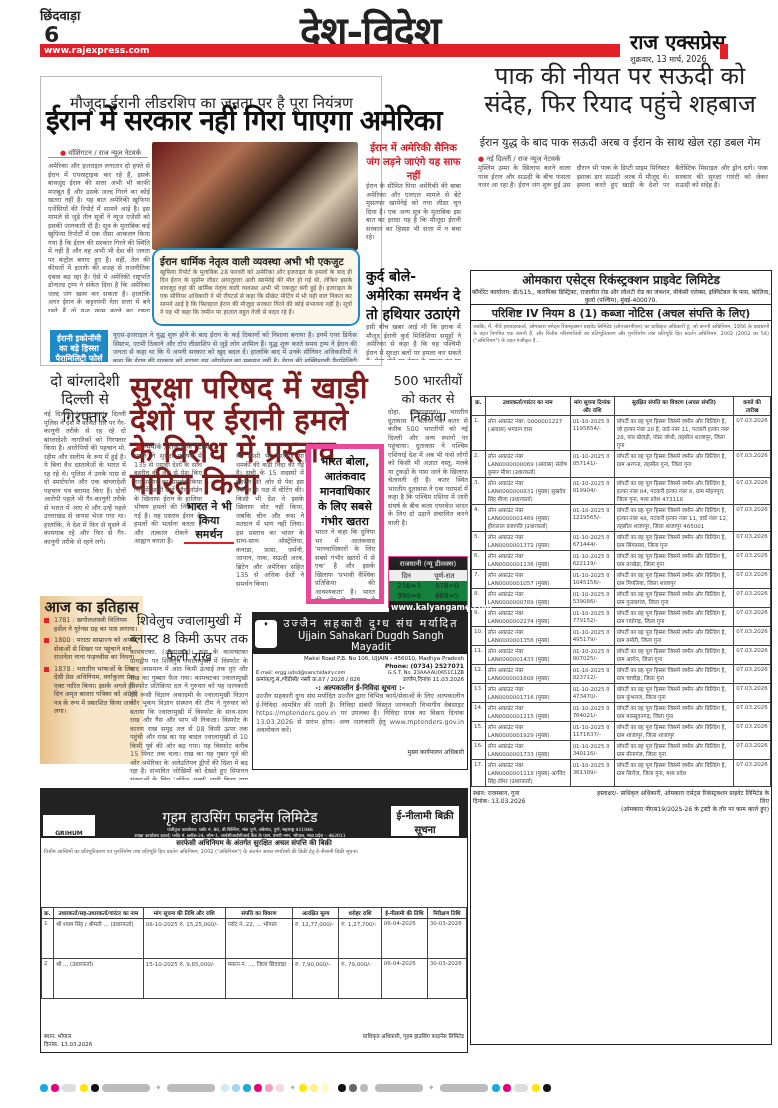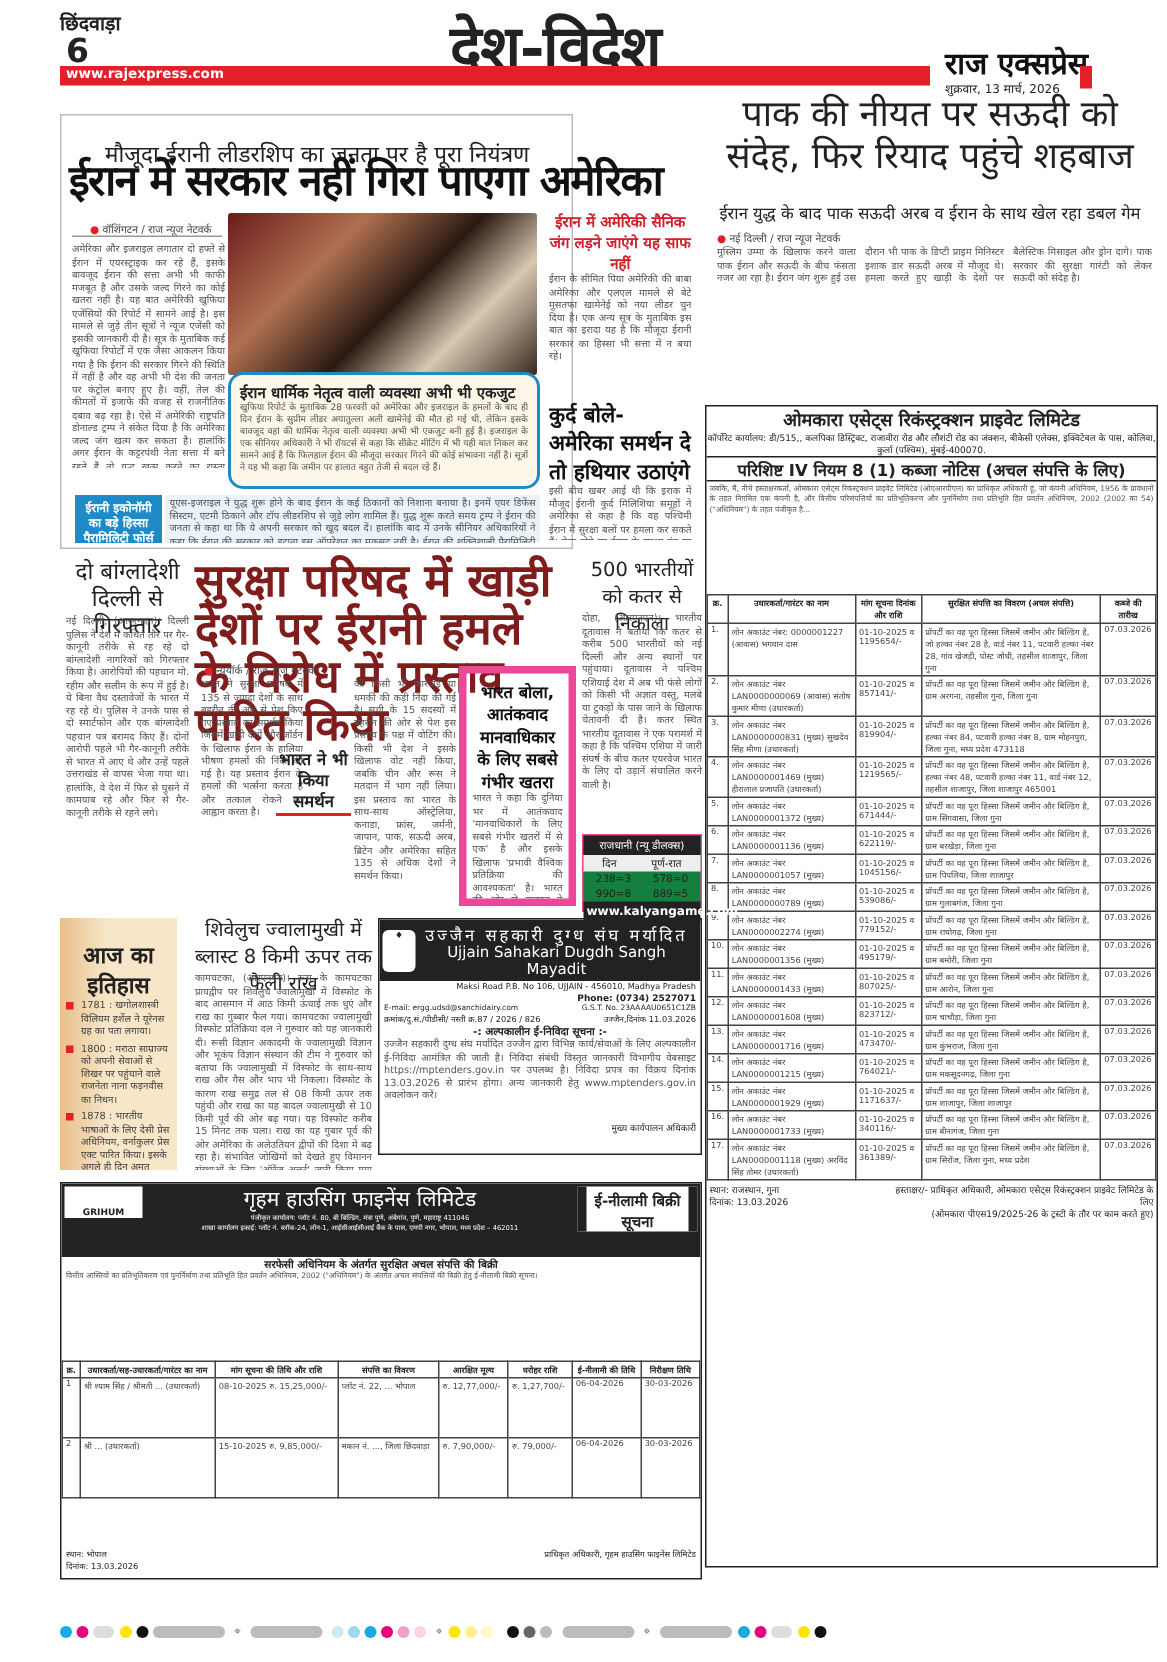--- a/index.html
+++ b/index.html
@@ -266,21 +266,21 @@
       <span>238=3</span>
       <span>578=0</span>
     </div>
   <div class="kal-row">
       <span>990=8</span>
       <span>889=5</span>
     </div>
   <div class="kal-url">www.kalyangame.com</div>
 </div>
 
-<div class="abs aaj" style="left:40px;top:612px;width:78px;height:168px;padding:14px 4px;overflow:hidden">
+<div class="abs aaj" style="left:40px;top:596px;width:103px;height:168px;padding:0 4px;overflow:hidden">
   <div class="aaj-h">आज का इतिहास</div>
   <div id="itihas-list">
       <div class="aaj-item">1781 : खगोलशास्त्री विलियम हर्शेल ने यूरेनस ग्रह का पता लगाया।</div>
       <div class="aaj-item">1800 : मराठा साम्राज्य को अपनी सेवाओं से शिखर पर पहुंचाने वाले राजनेता नाना फड़नवीस का निधन।</div>
       <div class="aaj-item">1878 : भारतीय भाषाओं के लिए देसी प्रेस अधिनियम, वर्नाकुलर प्रेस एक्ट पारित किया। इसके अगले ही दिन अमृत बाजार पत्रिका को अंग्रेजी पत्र के रूप में प्रकाशित किया जाने लगा।</div>
     </div>
 </div>
 
 <div class="abs side-h" style="left:130px;top:612px;width:118px;font-size:13px">शिवेलुच ज्वालामुखी में ब्लास्ट 8 किमी ऊपर तक फैली राख</div>
 <div class="abs txt" style="left:130px;top:648px;width:118px;height:132px;overflow:hidden">कामचटका, (आरएनएन)। रूस के कामचटका प्रायद्वीप पर शिवेलुच ज्वालामुखी में विस्फोट के बाद आसमान में आठ किमी ऊंचाई तक धुएं और राख का गुब्बार फैल गया। कामचटका ज्वालामुखी विस्फोट प्रतिक्रिया दल ने गुरुवार को यह जानकारी दी। रूसी विज्ञान अकादमी के ज्वालामुखी विज्ञान और भूकंप विज्ञान संस्थान की टीम ने गुरुवार को बताया कि ज्वालामुखी में विस्फोट के साथ-साथ राख और गैस और भाप भी निकला। विस्फोट के कारण राख समुद्र तल से 08 किमी ऊपर तक पहुंची और राख का यह बादल ज्वालामुखी से 10 किमी पूर्व की ओर बढ़ गया। यह विस्फोट करीब 15 मिनट तक चला। राख का यह गुबार पूर्व की ओर अमेरिका के अलेउतियन द्वीपों की दिशा में बढ़ रहा है। संभावित जोखिमों को देखते हुए विमानन संस्थाओं के लिए 'ऑरेंज अलर्ट' जारी किया गया है।</div>
@@ -302,21 +302,21 @@
   <div style="display:flex;justify-content:space-between;font-size:5.5px;padding:0 3px">
     <span>क्रमांक/दु.सं./पीडीसी/ नस्ती क्र.87 / 2026 / 826</span>
     <span>उज्जैन,दिनांक 11.03.2026</span>
   </div>
   <div style="font-size:7px;font-weight:bold;text-align:center">-: अल्पकालीन ई-निविदा सूचना :-</div>
   <div class="txt" style="padding:0 3px;height:56px;overflow:hidden">उज्जैन सहकारी दुग्ध संघ मर्यादित उज्जैन द्वारा विभिन्न कार्य/सेवाओं के लिए अल्पकालीन ई-निविदा आमंत्रित की जाती है। निविदा संबंधी विस्तृत जानकारी विभागीय वेबसाइट https://mptenders.gov.in पर उपलब्ध है। निविदा प्रपत्र का विक्रय दिनांक 13.03.2026 से प्रारंभ होगा। अन्य जानकारी हेतु www.mptenders.gov.in अवलोकन करें।</div>
   <div style="font-size:6px;text-align:right;padding:0 3px">मुख्य कार्यपालन अधिकारी</div>
 </div>
 
 <div class="abs grih" style="left:40px;top:788px;width:428px;height:265px;overflow:hidden">
-  <div class="grih-band" style="display:flex;align-items:flex-start;height:49px">
+  <div class="grih-band" style="display:flex;align-items:flex-end;height:49px">
     <div style="width:52px;background:#fff;color:#222;margin:2px;font-size:6px;text-align:center;font-weight:bold;padding-top:14px">GRIHUM</div>
     <div style="flex:1;text-align:center">
       <div style="font-size:14px">गृहम हाउसिंग फाइनेंस लिमिटेड</div>
       <div style="font-size:4.5px">पंजीकृत कार्यालय: प्लॉट नं. 80, बी बिल्डिंग, मंत्रा पुणे, अंबेगांव, पुणे, महाराष्ट्र 411046</div>
       <div style="font-size:4.5px">शाखा कार्यालय इकाई: प्लॉट नं. ब्लॉक-24, लोन-1, आईसीआईसीआई बैंक के पास, एमपी नगर, भोपाल, मध्य प्रदेश – 462011</div>
     </div>
     <div style="width:80px;background:#fff;color:#222;margin:2px;font-size:10px;font-weight:bold;text-align:center;padding-top:2px;border-left:6px solid #222;border-right:6px solid #222">ई-नीलामी बिक्री सूचना</div>
   </div>
   <div style="font-size:7px;font-weight:bold;text-align:center">सरफेसी अधिनियम के अंतर्गत सुरक्षित अचल संपत्ति की बिक्री</div>
   <div class="txt" style="font-size:5px;line-height:7px;padding:1px 3px;height:60px;overflow:hidden">वित्तीय आस्तियों का प्रतिभूतिकरण एवं पुनर्निर्माण तथा प्रतिभूति हित प्रवर्तन अधिनियम, 2002 ("अधिनियम") के अंतर्गत अचल संपत्तियों की बिक्री हेतु ई-नीलामी बिक्री सूचना।</div>

